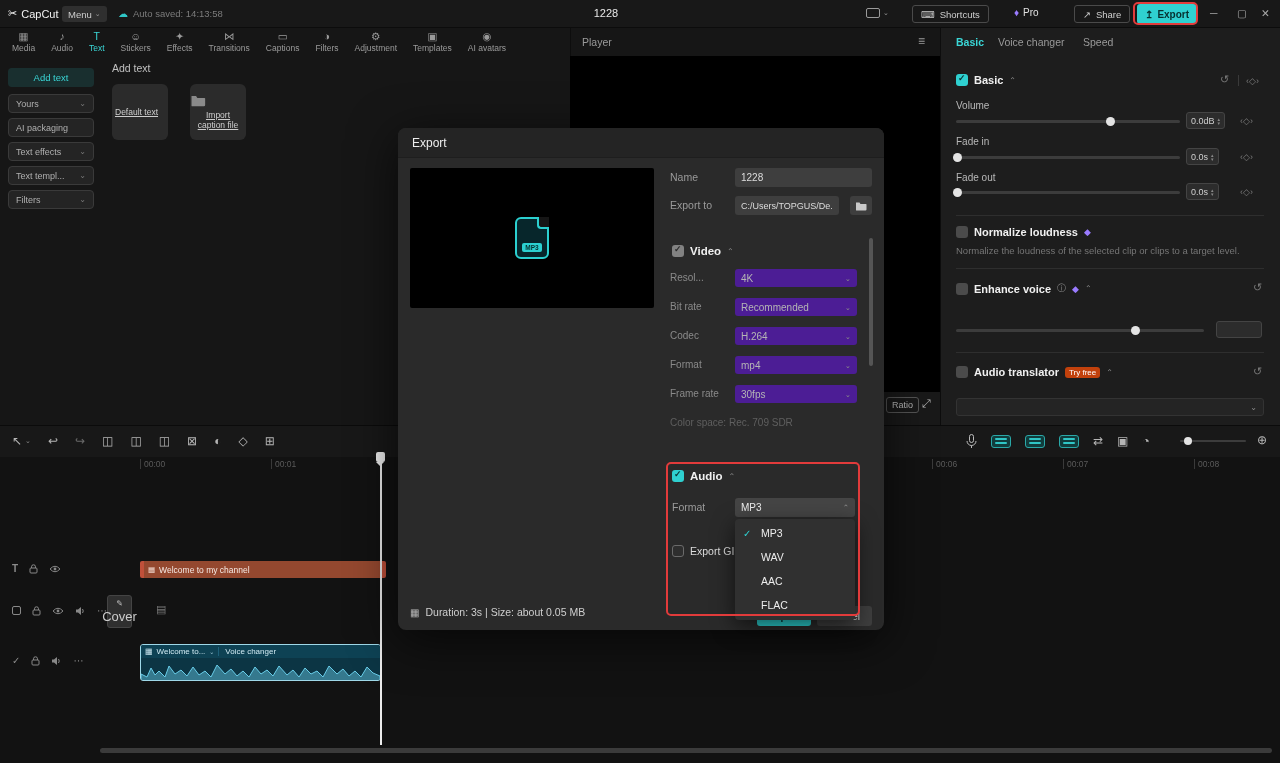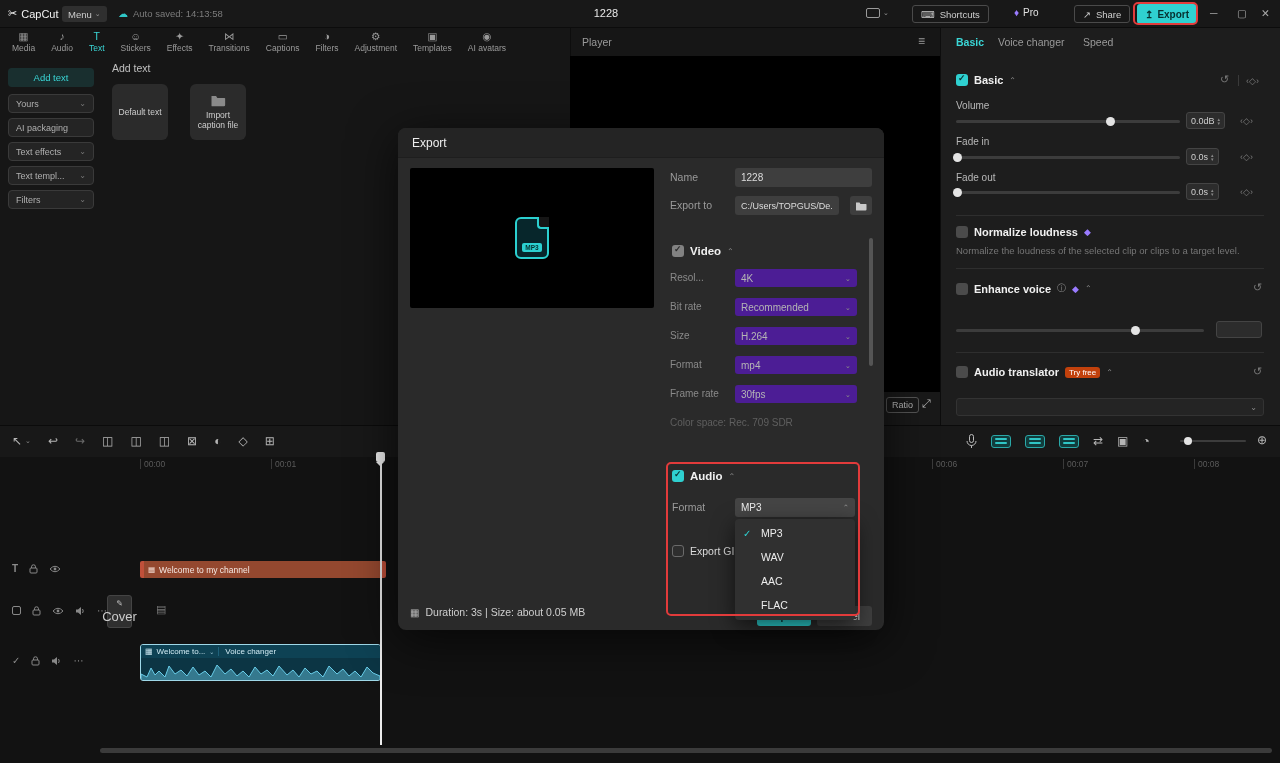--- a/index.html
+++ b/index.html
@@ -28,21 +28,21 @@
   .rtab { display:flex; flex-direction:column; align-items:center; gap:1px; color:#9a9a9a; cursor:pointer; }
   .rtab .ric { font-size:10.5px; line-height:12px; height:12px; }
   .rtab .rlb { font-size:8.5px; }
   .rtab.active { color:#3ad6d6; }
 
   
   .add-text-btn { left:8px; top:68px; width:86px; height:19px; background:rgba(47,208,208,.14); border-radius:4px; color:#3ad6d6; font-size:9.5px; justify-content:center; cursor:pointer; }
   .side-btn { left:8px; width:86px; height:19px; background:#242424; border:1px solid #3a3a3a; border-radius:4px; color:#b0b0b0; font-size:9px; padding:0 7px; justify-content:space-between; cursor:pointer; }
   .side-btn .chev { color:#777; font-size:8px; }
   .panel-header { left:112px; top:62px; color:#c0c0c0; font-size:10.5px; }
-  .card { width:56px; height:56px; background:#2b2b2b; border-radius:6px; display:flex; flex-direction:column; align-items:center; justify-content:center; gap:3px; cursor:pointer; }
+  .card { width:56px; height:56px; background:#2b2b2b; border-radius:6px; display:flex; flex-direction:column; align-items:flex-start; justify-content:center; gap:3px; cursor:pointer;text-decoration:underline; }
   .card .clbl { font-size:8.5px; color:#cfcfcf; text-align:center; line-height:1.2; padding:0 3px; }
 
   
   .player-panel { left:570px; top:28px; width:370px; height:397px; background:#161616; border-left:1px solid #0d0d0d; }
   .player-video { left:570px; top:56px; width:370px; height:336px; background:#000; }
   .player-bottom { left:570px; top:392px; width:370px; height:33px; background:#191919; }
   .ratio-btn { left:886px; top:397px; height:16px; border:1px solid #555; border-radius:3px; padding:0 5px; color:#b8b8b8; font-size:9px; cursor:pointer; }
   .fs-ic { left:922px; top:397px; color:#b8b8b8; font-size:11px; cursor:pointer; }
 
   
@@ -484,21 +484,21 @@
       </div>
   </div>
   <div class="abs" style="left:670px;top:298px;width:187px;height:18px;z-index:41">
     <span class="dim-label" style="line-height:18px">Bit rate</span>
     <div class="abs flex sel" style="left:65px;top:0;width:122px">
         <span>Recommended</span>
         <span class="chev">⌄</span>
       </div>
   </div>
   <div class="abs" style="left:670px;top:327px;width:187px;height:18px;z-index:41">
-    <span class="dim-label" style="line-height:18px">Size</span>
+    <span class="dim-label" style="line-height:18px">Codec</span>
     <div class="abs flex sel" style="left:65px;top:0;width:122px">
         <span>H.264</span>
         <span class="chev">⌄</span>
       </div>
   </div>
   <div class="abs" style="left:670px;top:356px;width:187px;height:18px;z-index:41">
     <span class="dim-label" style="line-height:18px">Format</span>
     <div class="abs flex sel" style="left:65px;top:0;width:122px">
         <span>mp4</span>
         <span class="chev">⌄</span>

